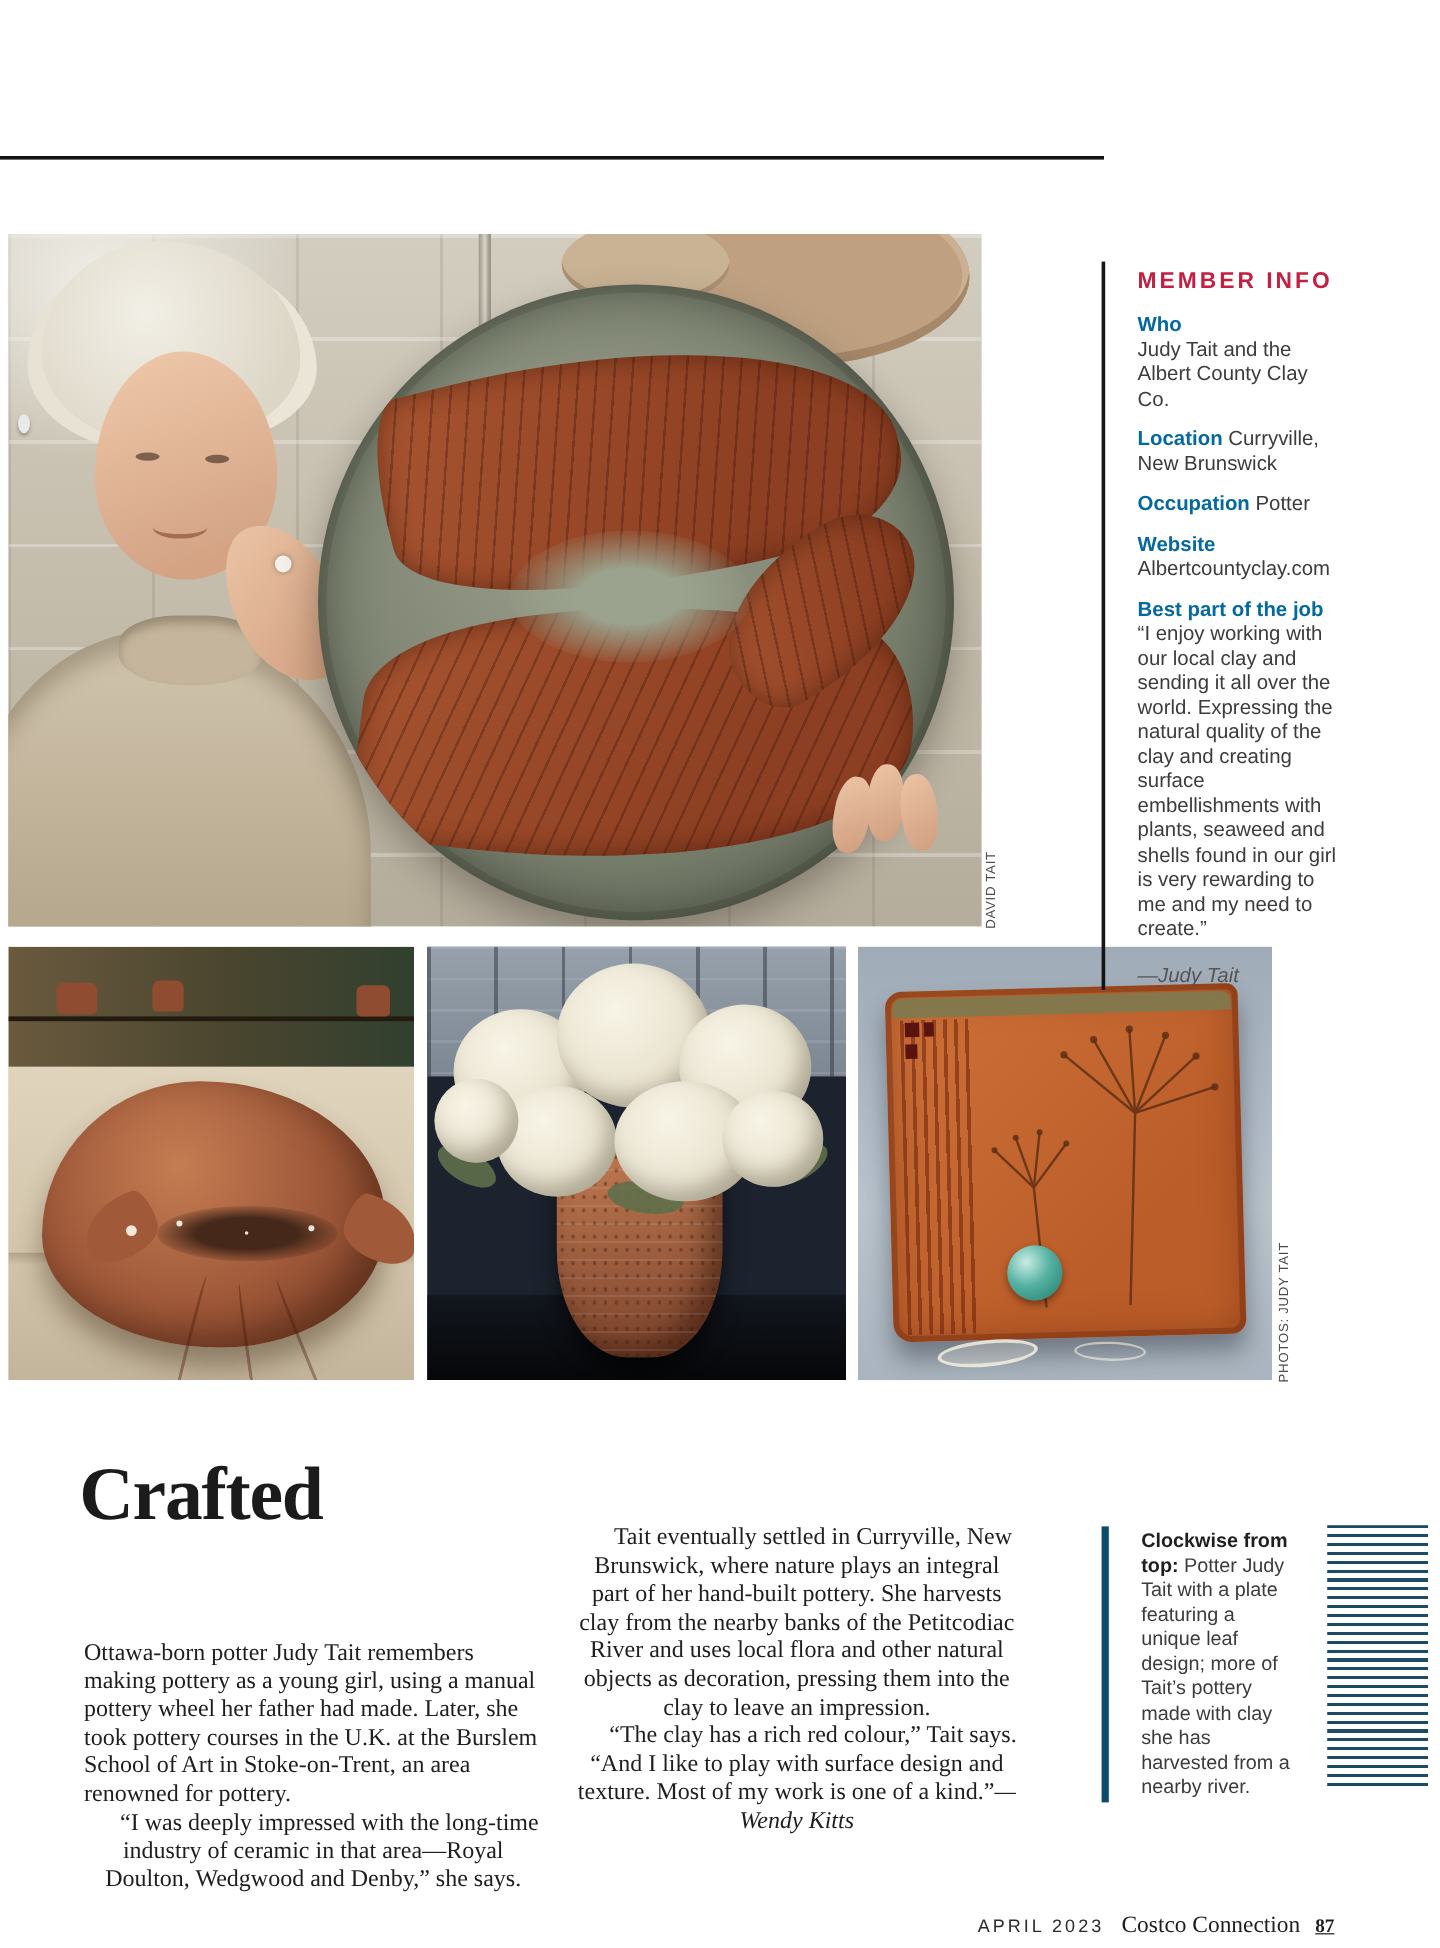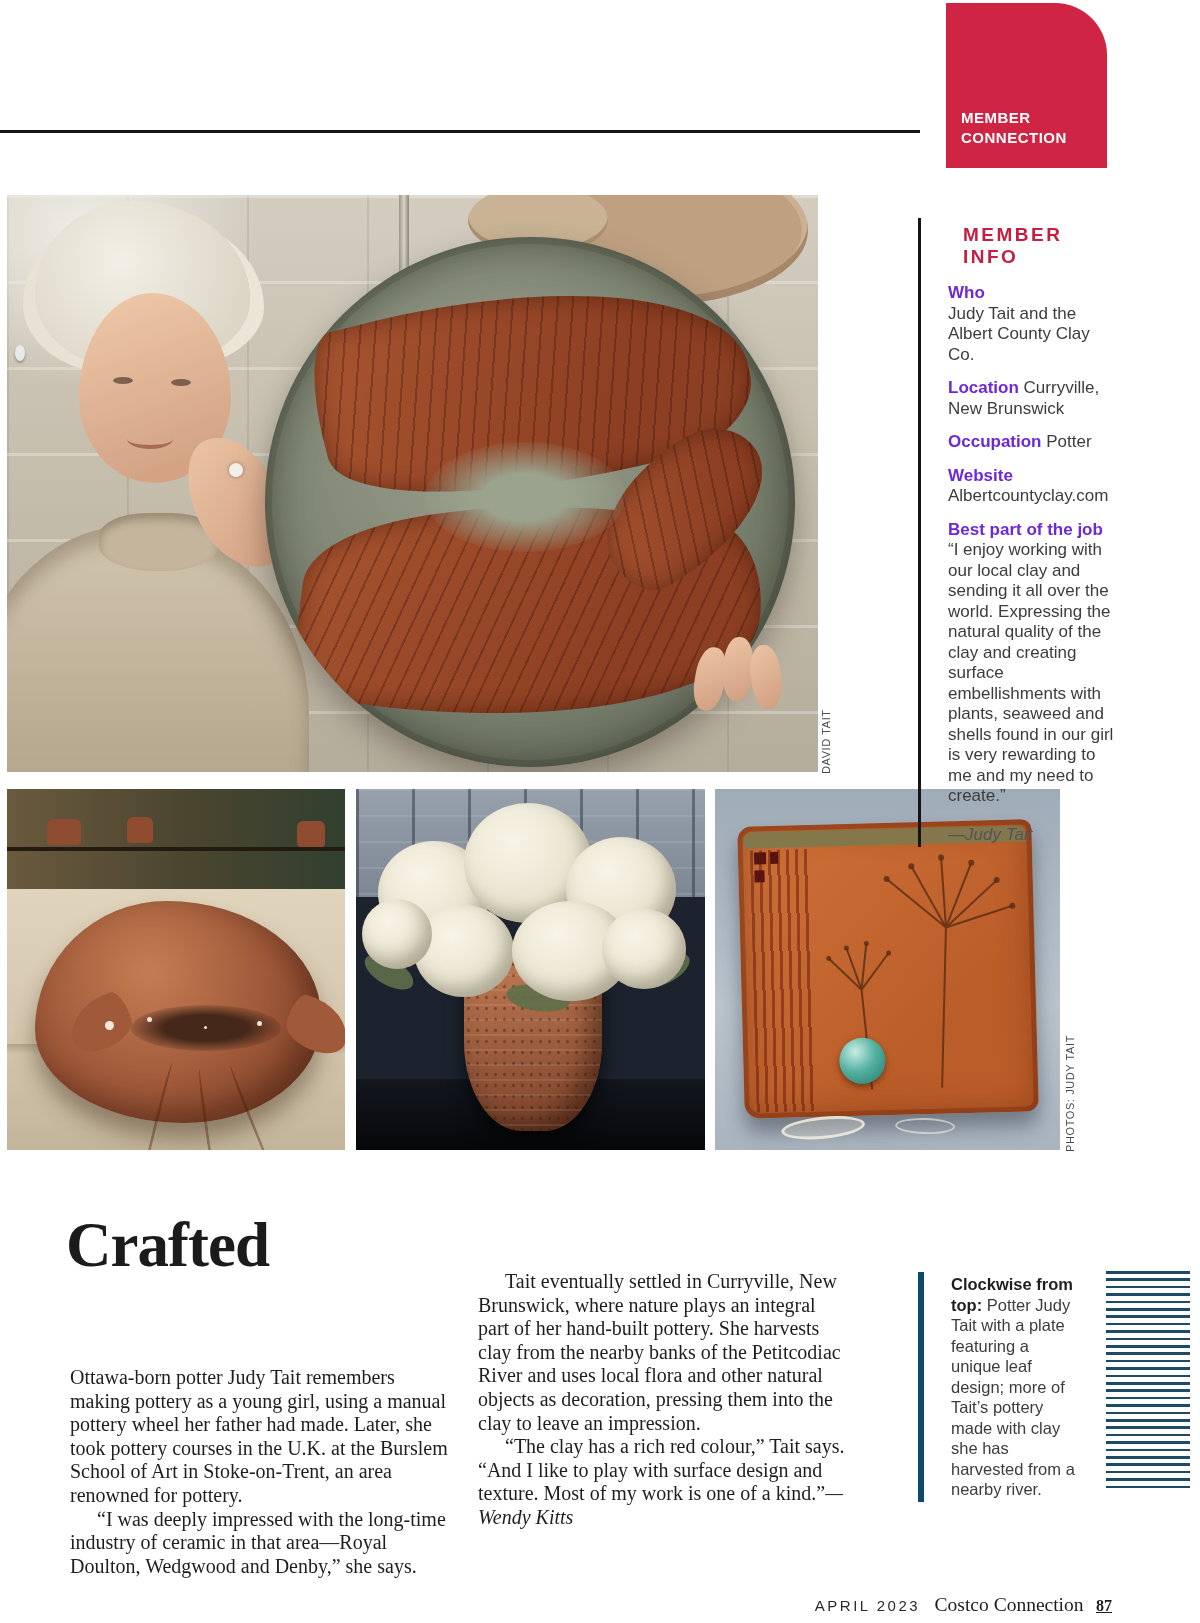--- a/index.html
+++ b/index.html
@@ -174,32 +174,32 @@
     background:radial-gradient(circle at 35% 30%, #c9ece4 0%, #55b2a2 45%, #1f7c6e 100%);
     box-shadow:0 3px 6px rgba(40,20,10,.5); }
   .leaf-imprint { position:absolute; left:36px; top:292px; width:84px; height:22px;
     border:3px solid rgba(245,240,225,.8); border-radius:50%; transform:rotate(-4deg);
     background:rgba(245,240,225,.25); }
   .leaf-imprint2 { position:absolute; left:150px; top:296px; width:60px; height:16px;
     border:2px solid rgba(245,240,225,.6); border-radius:50%; transform:rotate(3deg); }
 
   
   .member-info { left:918px; top:218px; width:204px; border-left:3px solid #151515; padding:6px 0 2px 27px; }
-  .mi-heading { color:#c41e41; font-size:19px; font-weight:bold; letter-spacing:2.5px; margin-bottom:15px;margin-left:15px; }
+  .mi-heading { color:#c41e41; font-size:19px; font-weight:bold; letter-spacing:2.5px; margin-bottom:15px; }
   .mi-section { font-size:17px; line-height:20.5px; color:#3c3c3c; margin-bottom:13px; width:168px; }
-  .mi-label { font-weight:bold; color:#6d28d9; }
+  .mi-label { font-weight:bold; color:#0369a1; }
   .mi-label.block { display:block; }
   .mi-attrib { font-size:17px; font-style:italic; color:#555; margin-top:18px; }
 
   
   .headline { left:66px; top:1212px; font-family:"Liberation Serif", serif; font-weight:bold;
     font-size:63px; line-height:66px; letter-spacing:-1px; color:#1b1b1b; }
   .col { font-family:"Liberation Serif", serif; font-size:20px; line-height:23.6px; color:#1e1e1e; }
   .col p + p { margin-top:0; }
-  .col .indent { text-indent:27px; }
+  .col .indent { text-indent:27px;text-align:center; }
   .col1 { left:70px; top:1366px; width:382px; }
   .col2 { left:478px; top:1270px; width:372px; }
   .byline { font-style:italic; }
 
   .caption { left:918px; top:1272px; width:160px; border-left:6px solid #0c4a6e; padding:2px 0 2px 27px;
     font-size:16.5px; line-height:20.5px; color:#3c3c3c; }
   .caption b { color:#1f1f1f; }
   .stripes { left:1106px; top:1271px; width:84px; height:221px;
     background:repeating-linear-gradient(180deg, #1d4b66 0 2.6px, rgba(0,0,0,0) 2.6px 7.4px); }
 
@@ -209,26 +209,20 @@
   .f-mag { font-family:"Liberation Serif", serif; font-size:19.5px; color:#1d1d1d; margin:0 8px 0 10px; }
   .f-page { font-family:"Liberation Serif", serif; font-weight:bold; font-size:16px; color:#1d1d1d;text-decoration:underline; }
 </style>
 </head>
 <body>
 
 <div class="page">
 
   <div class="abs header-rule"></div>
 
-  <div class="abs badge">
-    <div class="badge-text">
-      <div>MEMBER</div>
-      <div>CONNECTION</div>
-    </div>
-  </div>
 
   <div class="abs photo-main">
     <div class="shelves"></div>
     <div class="window-light"></div>
     <div class="kiln-shelf"></div>
     <div class="kiln-shelf2"></div>
     <div class="rack-post"></div>
     <div class="hair"></div>
     <div class="face">
       <div class="eye l"></div>

